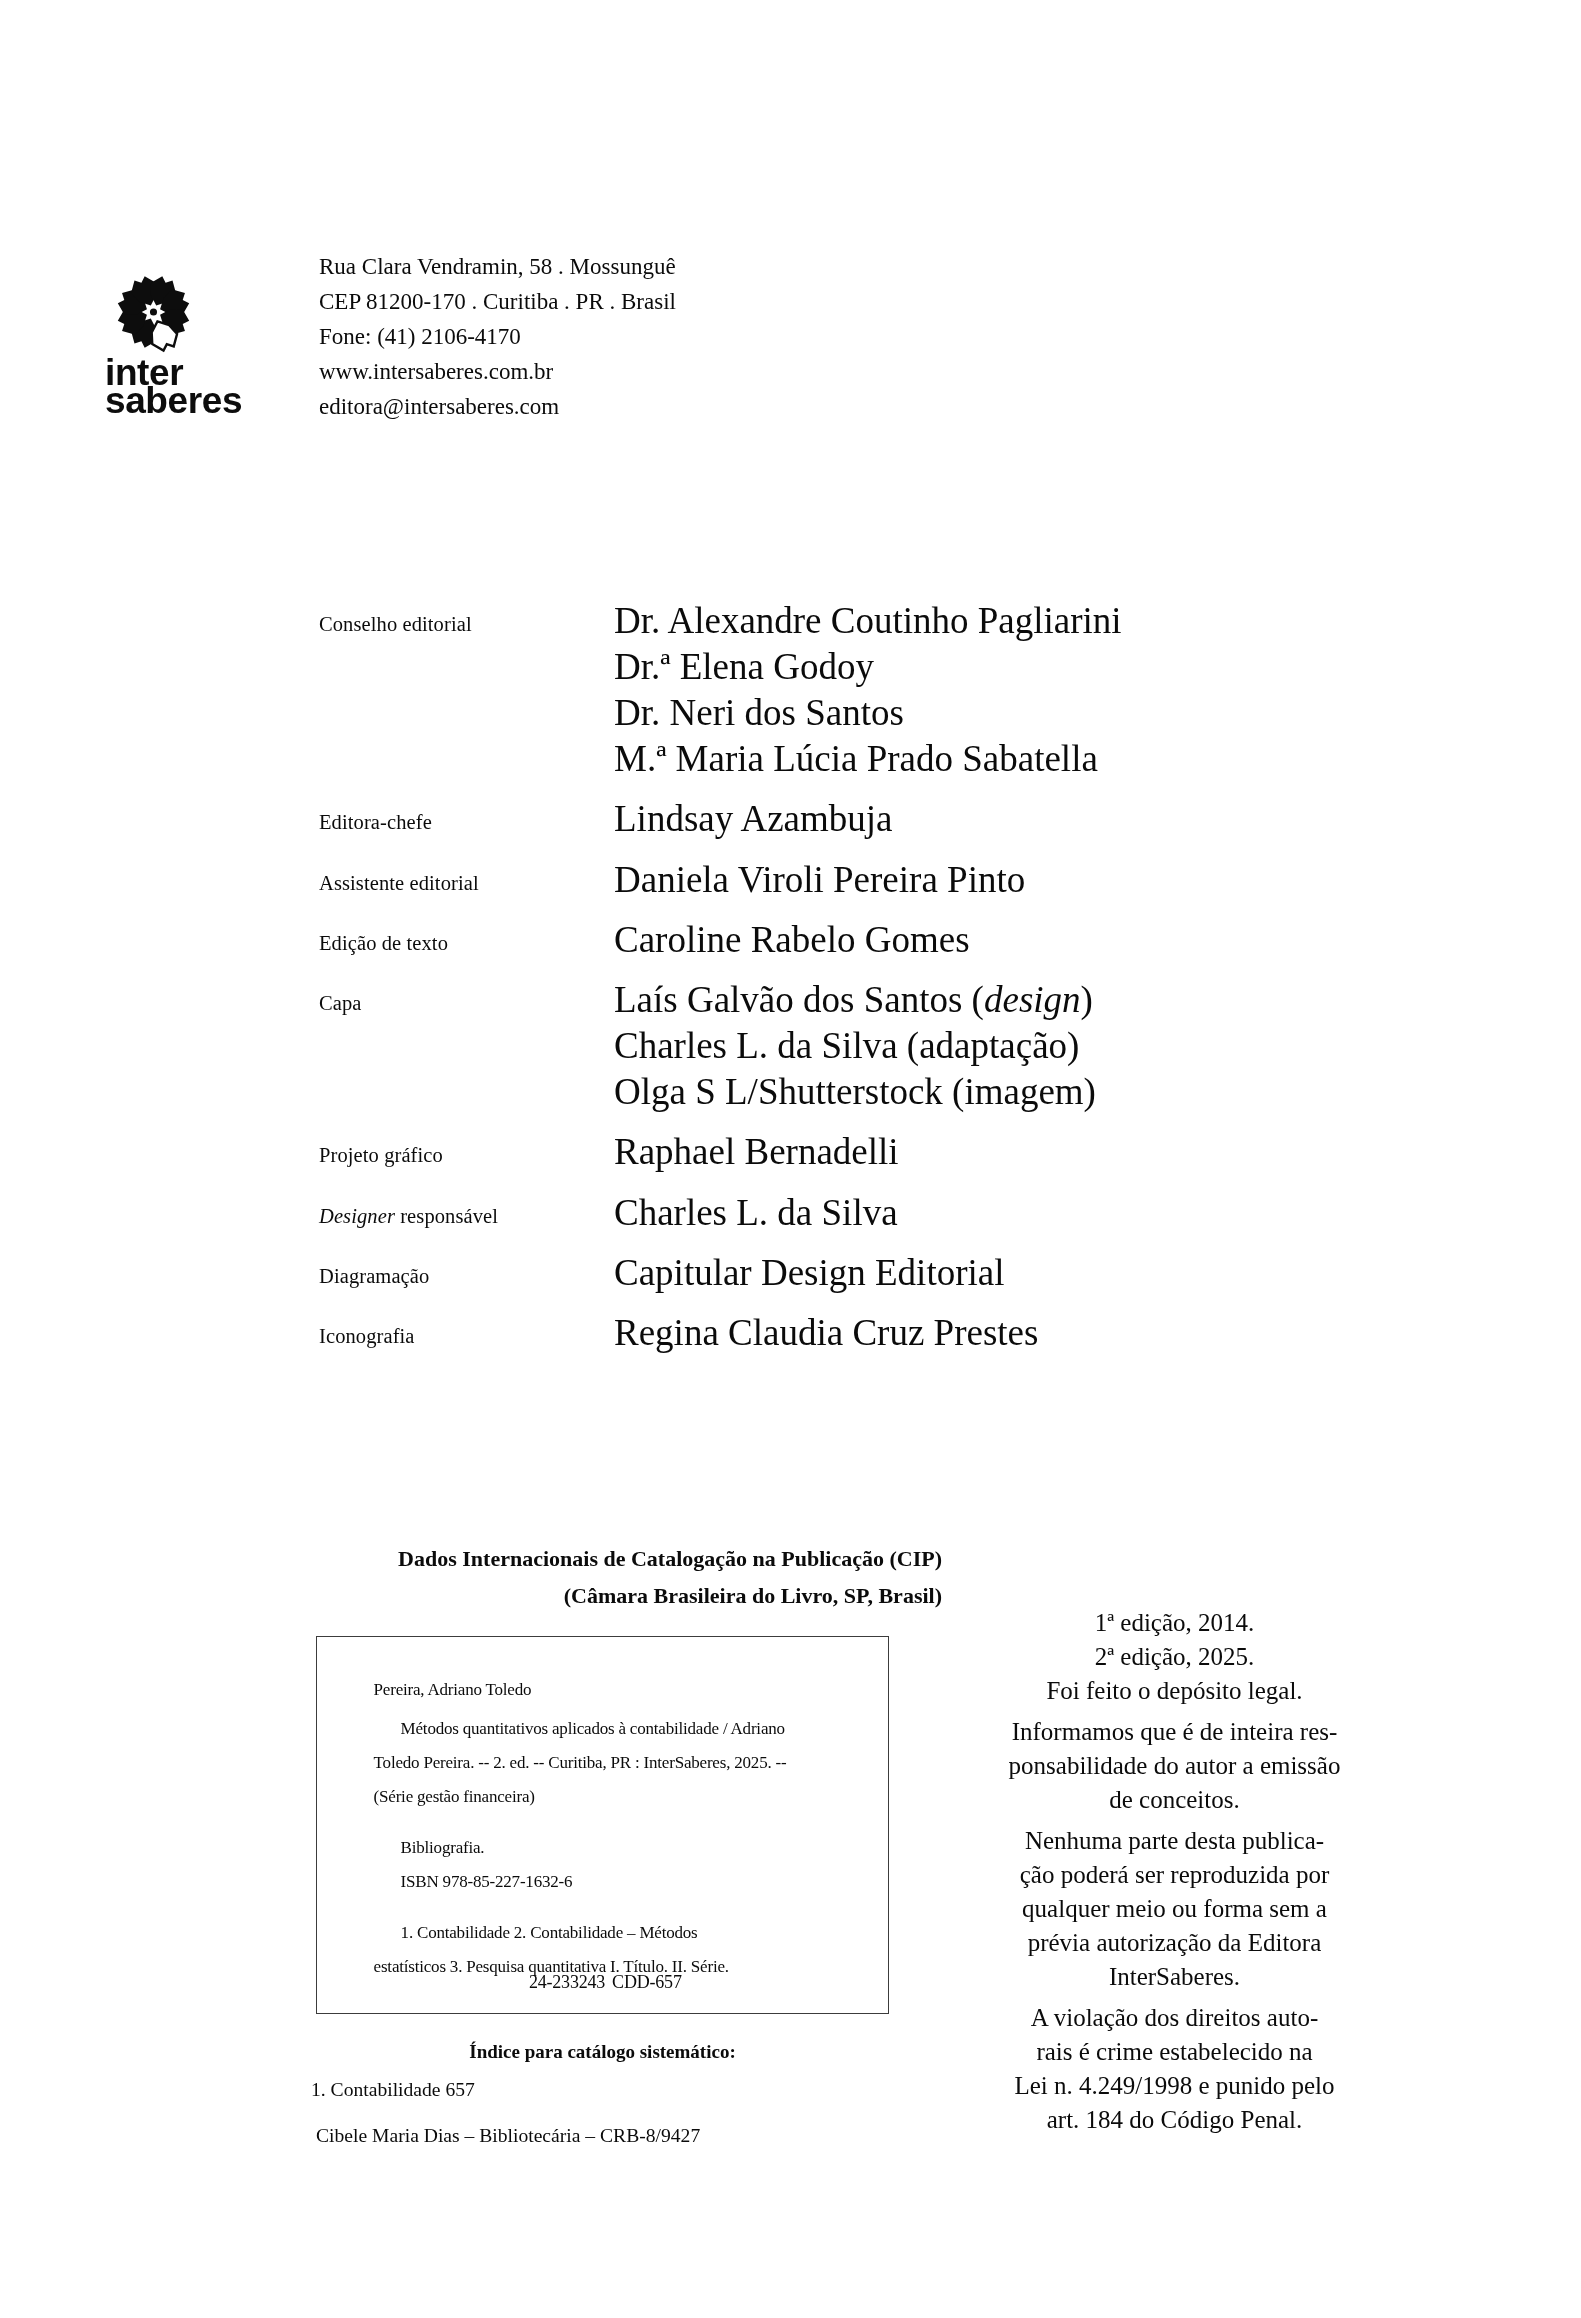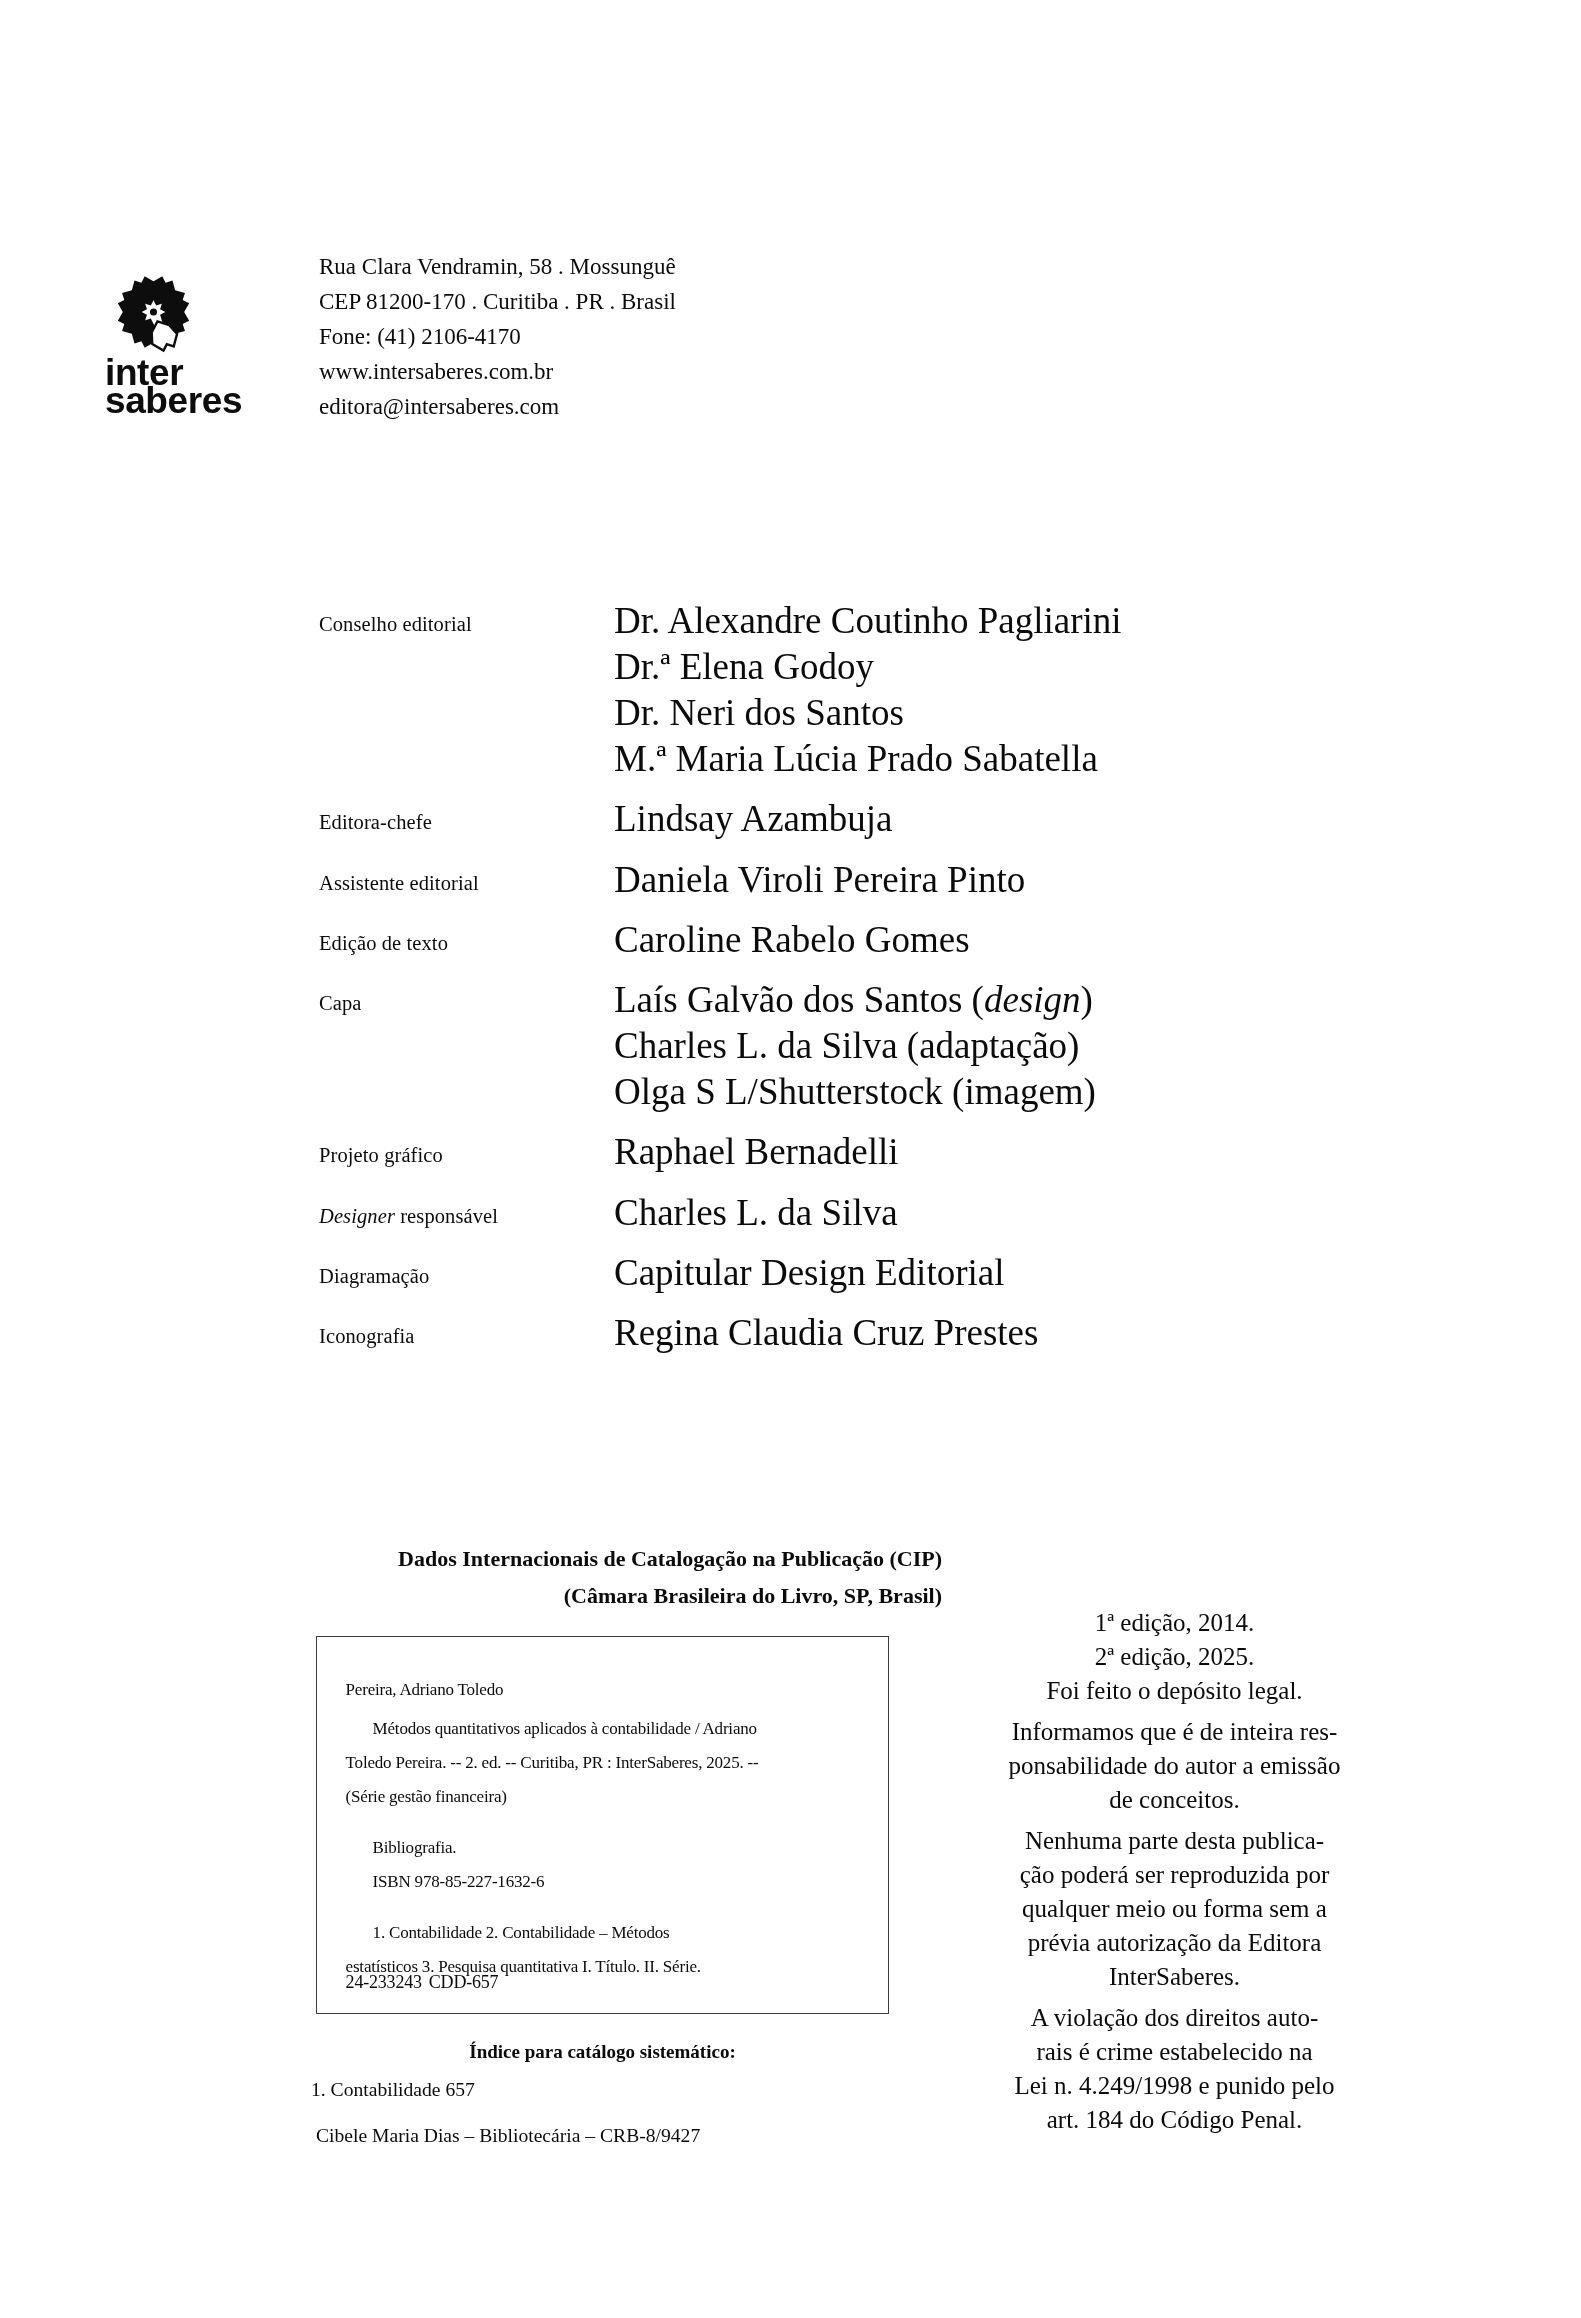--- a/index.html
+++ b/index.html
@@ -35,27 +35,27 @@
     position:absolute;left:291px;top:1540px;width:651px;text-align:right;
     font-size:22px;font-weight:700;line-height:37px;white-space:nowrap;
   }
 
   
   .cip-box{
     position:absolute;left:316px;top:1636px;width:573px;height:378px;
     border:1.8px solid #3c3c3c;box-sizing:border-box;
     padding:36px 21.4px 0 28.6px;font-size:17px;line-height:34px;letter-spacing:-0.2px;
   }
-  .bline{white-space:nowrap;}
+  .bline{white-space:nowrap;margin-left:28px;}
   .bline.ind{padding-left:27px;}
   .bline.gap{margin-top:17px;}
   .bline.sgap{margin-top:5.4px;}
   .boxfoot{
     position:absolute;left:28.6px;right:23px;bottom:14.3px;
-    display:flex;justify-content:flex-start;font-size:18px;gap:7px;
+    display:flex;justify-content:center;font-size:18px;gap:7px;
   }
 
   
   .notes{position:absolute;left:969px;top:1606px;width:411px;font-size:25px;line-height:34px;}
   .npara{margin:0 0 7.1px 0;text-align:center;}
   .nline{white-space:nowrap;}
 
   
   .idx-title{position:absolute;left:316px;top:2041px;width:573px;text-align:center;font-weight:700;font-size:19px;white-space:nowrap;}
   .idx-entry{position:absolute;left:311px;top:2079px;font-size:19.6px;white-space:nowrap;}

